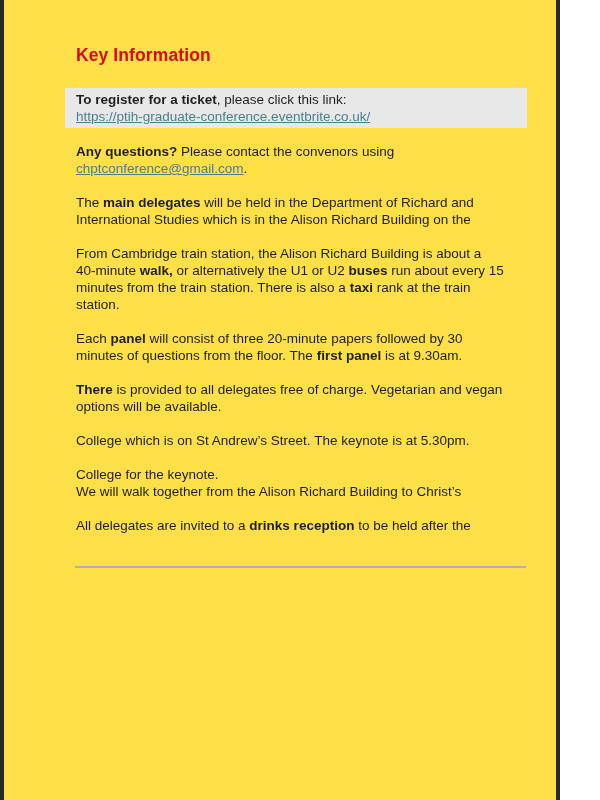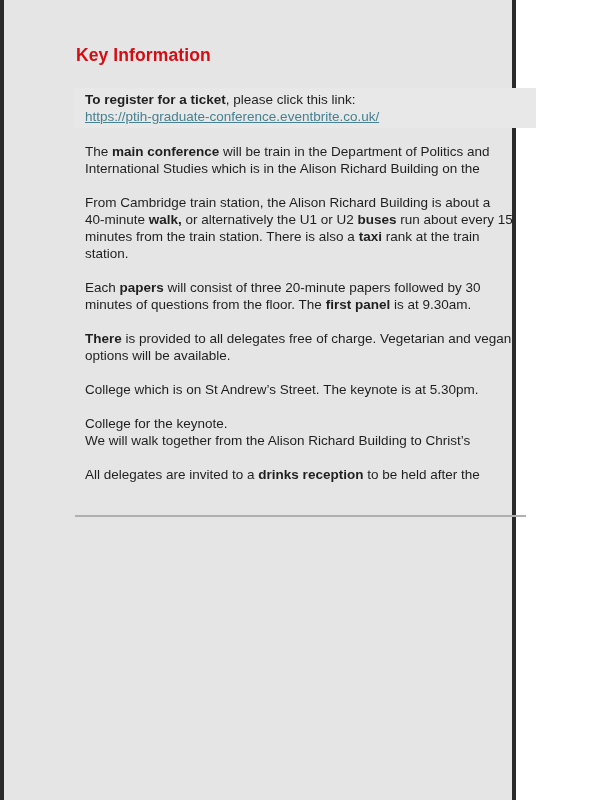--- a/index.html
+++ b/index.html
@@ -11,35 +11,35 @@
     --text-color:#1f1f1f;
   }
   html,body{margin:0;padding:0;}
   body{
     width:600px;height:800px;overflow:hidden;
     background:#fff;
     font-family:"Liberation Sans","DejaVu Sans",sans-serif;
   }
   .page{
     box-sizing:border-box;
-    width:516px;height:800px;
+    width:560px;height:800px;
     border-left:4px solid var(--frame-color);
     border-right:4px solid var(--frame-color);
-    background:#e5e5e5;
+    background:#fde047;
     padding:44px 0 0 72px;
   }
   .doc-heading{
     color:var(--heading-color);
     font-size:17.5px;
     font-weight:bold;
     line-height:22px;
     margin:0 0 22px 0;
     letter-spacing:0.1px;
   }
-  .doc-body{width:470px;margin-left:9px;}
+  .doc-body{width:470px;}
   .block{margin:0 0 17px 0;}
   .block .line{
     font-size:13.5px;
     line-height:17px;
     color:var(--text-color);
     white-space:nowrap;
   }
   .block.highlight{
     background:var(--highlight-bg);
     margin-left:-11px;
@@ -65,31 +65,35 @@
 
 <div class="page">
   <h1 class="doc-heading">Key Information</h1>
 
   <div class="doc-body">
       <div class="block highlight">
         <div class="line"><span class="b">To register for a ticket</span><span>, please click this link:</span></div>
         <div class="line"><a class="doc-link" href="#">https://ptih-graduate-conference.eventbrite.co.uk/</a></div>
       </div>
       <div class="block">
-        <div class="line"><span>The </span><span class="b">main conference</span><span> will be train in the Department of Politics and</span></div>
+        <div class="line"><span class="b">Any questions?</span><span> Please contact the convenors using</span></div>
+        <div class="line"><a class="doc-link" href="#">chptconference@gmail.com</a><span>.</span></div>
+      </div>
+      <div class="block">
+        <div class="line"><span>The </span><span class="b">main delegates</span><span> will be held in the Department of Richard and</span></div>
         <div class="line"><span>International Studies which is in the Alison Richard Building on the</span></div>
       </div>
       <div class="block">
         <div class="line"><span>From Cambridge train station, the Alison Richard Building is about a</span></div>
         <div class="line"><span>40-minute </span><span class="b">walk,</span><span> or alternatively the U1 or U2 </span><span class="b">buses</span><span> run about every 15</span></div>
         <div class="line"><span>minutes from the train station. There is also a </span><span class="b">taxi</span><span> rank at the train</span></div>
         <div class="line"><span>station.</span></div>
       </div>
       <div class="block">
-        <div class="line"><span>Each </span><span class="b">papers</span><span> will consist of three 20-minute papers followed by 30</span></div>
+        <div class="line"><span>Each </span><span class="b">panel</span><span> will consist of three 20-minute papers followed by 30</span></div>
         <div class="line"><span>minutes of questions from the floor. The </span><span class="b">first panel</span><span> is at 9.30am.</span></div>
       </div>
       <div class="block">
         <div class="line"><span class="b">There</span><span> is provided to all delegates free of charge. Vegetarian and vegan</span></div>
         <div class="line"><span>options will be available.</span></div>
       </div>
       <div class="block">
         <div class="line"><span>College which is on St Andrew’s Street. The keynote is at 5.30pm.</span></div>
       </div>
       <div class="block">

